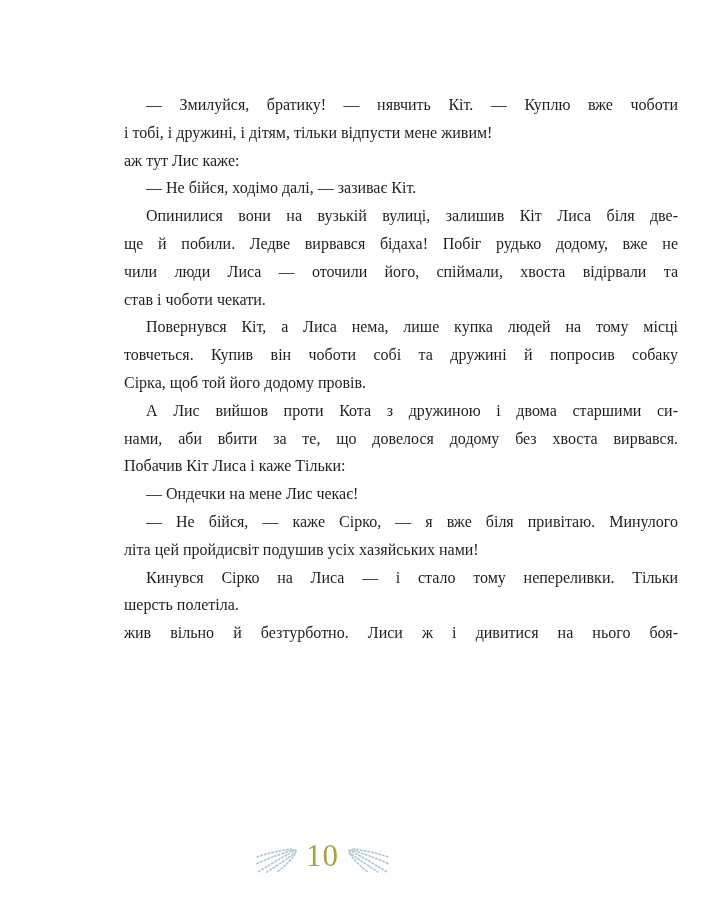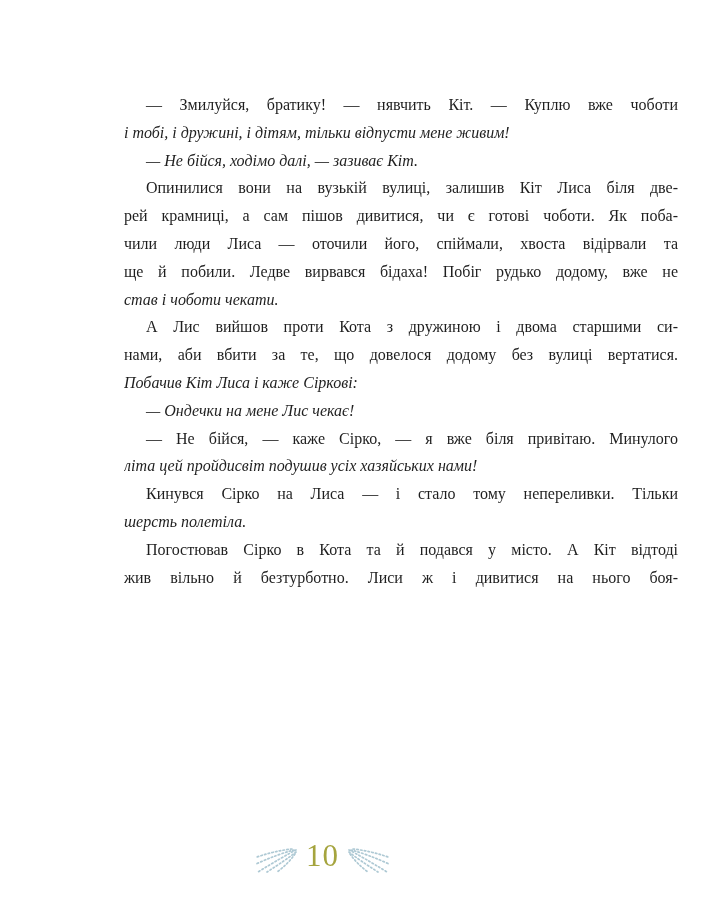--- a/index.html
+++ b/index.html
@@ -29,21 +29,21 @@
     line-height:27.8px;
     margin-left:40px;
   }
   .para{margin:0;padding:0;}
   .line{
     text-align:justify;
     text-align-last:justify;
     white-space:nowrap;
     overflow:hidden;
   }
-  .line.last{text-align-last:left;font-style:italic;}
+  .line.last{text-align-last:left;}
   .line.first{text-indent:22px;}
   .page-footer{
     position:absolute;
     left:0;top:835px;
     width:645px;
     display:flex;
     align-items:center;
     justify-content:center;
     gap:6px;
   }
@@ -70,49 +70,53 @@
 <body>
 
 <div class="page">
 
   <div class="text-block">
       <div class="para">
         <div class="line first">— Змилуйся, братику! — нявчить Кіт. — Куплю вже чоботи</div>
         <div class="line last">і тобі, і дружині, і дітям, тільки відпусти мене живим!</div>
       </div>
       <div class="para">
+        <div class="line last">аж тут Лис каже:</div>
       </div>
       <div class="para">
         <div class="line first last">— Не бійся, ходімо далі, — зазиває Кіт.</div>
       </div>
       <div class="para">
         <div class="line first">Опинилися вони на вузькій вулиці, залишив Кіт Лиса біля две-</div>
-        <div class="line">рей крамниці, а сам пішов дивитися, чи є готові чоботи. Як поба-</div>
+        <div class="line">ще й побили. Ледве вирвався бідаха! Побіг рудько додому, вже не</div>
         <div class="line">чили люди Лиса — оточили його, спіймали, хвоста відірвали та</div>
-        <div class="line">ще й побили. Ледве вирвався бідаха! Побіг рудько додому, вже не</div>
         <div class="line last">став і чоботи чекати.</div>
       </div>
       <div class="para">
+        <div class="line first">Повернувся Кіт, а Лиса нема, лише купка людей на тому місці</div>
+        <div class="line">товчеться. Купив він чоботи собі та дружині й попросив собаку</div>
+        <div class="line last">Сірка, щоб той його додому провів.</div>
+      </div>
+      <div class="para">
         <div class="line first">А Лис вийшов проти Кота з дружиною і двома старшими си-</div>
-        <div class="line">нами, аби вбити за те, що довелося додому без вулиці вертатися.</div>
-        <div class="line last">Побачив Кіт Лиса і каже Сіркові:</div>
+        <div class="line">нами, аби вбити за те, що довелося додому без хвоста вирвався.</div>
+        <div class="line last">Побачив Кіт Лиса і каже Тільки:</div>
       </div>
       <div class="para">
         <div class="line first last">— Ондечки на мене Лис чекає!</div>
       </div>
       <div class="para">
         <div class="line first">— Не бійся, — каже Сірко, — я вже біля привітаю. Минулого</div>
         <div class="line last">літа цей пройдисвіт подушив усіх хазяйських нами!</div>
       </div>
       <div class="para">
         <div class="line first">Кинувся Сірко на Лиса — і стало тому непереливки. Тільки</div>
         <div class="line last">шерсть полетіла.</div>
       </div>
       <div class="para">
-        <div class="line first">Погостював Сірко в Кота та й подався у місто. А Кіт відтоді</div>
         <div class="line">жив вільно й безтурботно. Лиси ж і дивитися на нього боя-</div>
       </div>
     </div>
 
   <div class="page-footer">
     <span class="leaf left">
       <svg width="44" height="30" viewBox="0 0 44 30">
         <path class="orn" d="M2 5 Q 14 11 40 27"></path>
         <path class="orn" d="M2 7 Q 12 15 31 27"></path>
         <path class="orn" d="M3 9 Q 10 19 21 27"></path>

